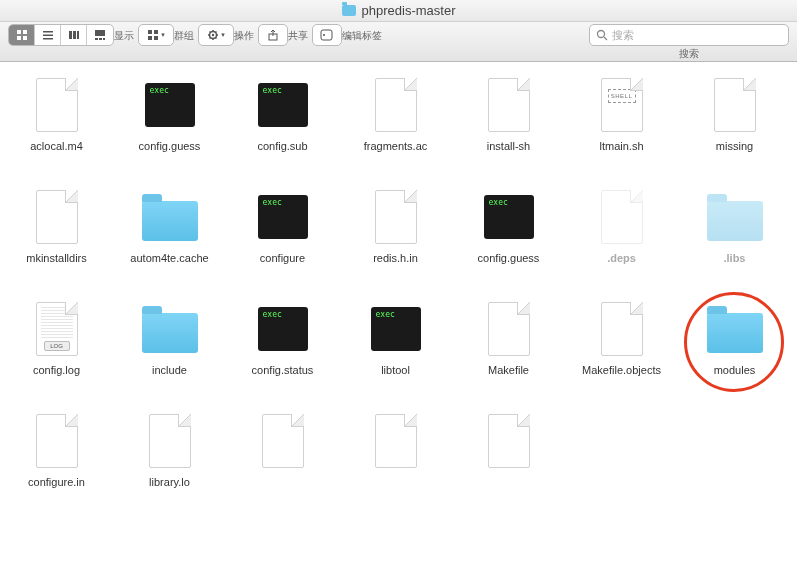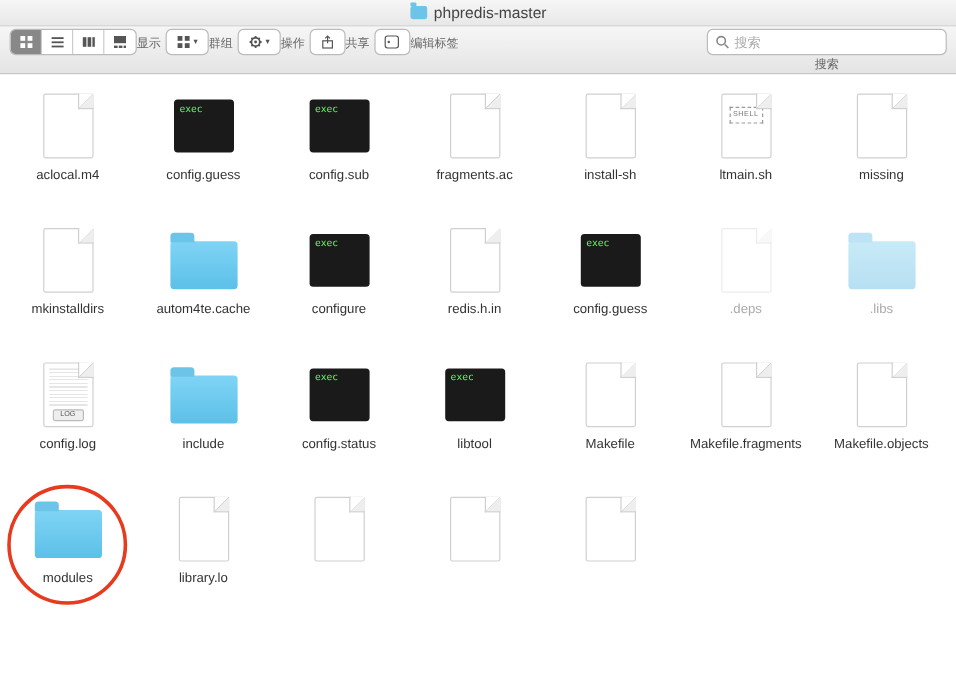--- a/index.html
+++ b/index.html
@@ -223,21 +223,21 @@
     }
     .item-label {
       font-size: 11px;
       color: #333;
       text-align: center;
       line-height: 13px;
       max-width: 108px;
       word-wrap: break-word;
       padding: 0 2px;
     }
-    .item-label.dim { color: #aaa; }
+    .item-label.dim { color: #aaa; font-weight: bold; }
     .circle-annotation {
       position: absolute;
       width: 100px;
       height: 100px;
       border: 3px solid #e63b1f;
       border-radius: 50%;
       top: -2px;
       left: 6px;
       pointer-events: none;
     }
@@ -463,39 +463,39 @@
     <div class="item">
       <div class="icon-wrap">
         <div class="file-icon"></div>
       </div>
       <div class="item-label">Makefile</div>
     </div>
     <div class="item">
       <div class="icon-wrap">
         <div class="file-icon"></div>
       </div>
-      <div class="item-label">Makefile.fragments</div>
-    </div>
-    <div class="item">
-      <div class="icon-wrap">
-        <div class="file-icon"></div>
-      </div>
       <div class="item-label">Makefile.objects</div>
     </div>
     <div class="item">
       <div class="icon-wrap">
         <div class="folder-icon"></div>
       </div>
       <div class="item-label">modules</div>
       <div class="circle-annotation"></div>
     </div>
     <div class="item">
       <div class="icon-wrap">
         <div class="file-icon"></div>
       </div>
+      <div class="item-label">configure.in</div>
+    </div>
+    <div class="item">
+      <div class="icon-wrap">
+        <div class="file-icon"></div>
+      </div>
       <div class="item-label">library.lo</div>
     </div>
     <div class="item">
       <div class="icon-wrap">
         <div class="file-icon"></div>
       </div>
     </div>
     <div class="item">
       <div class="icon-wrap">
         <div class="file-icon"></div>

